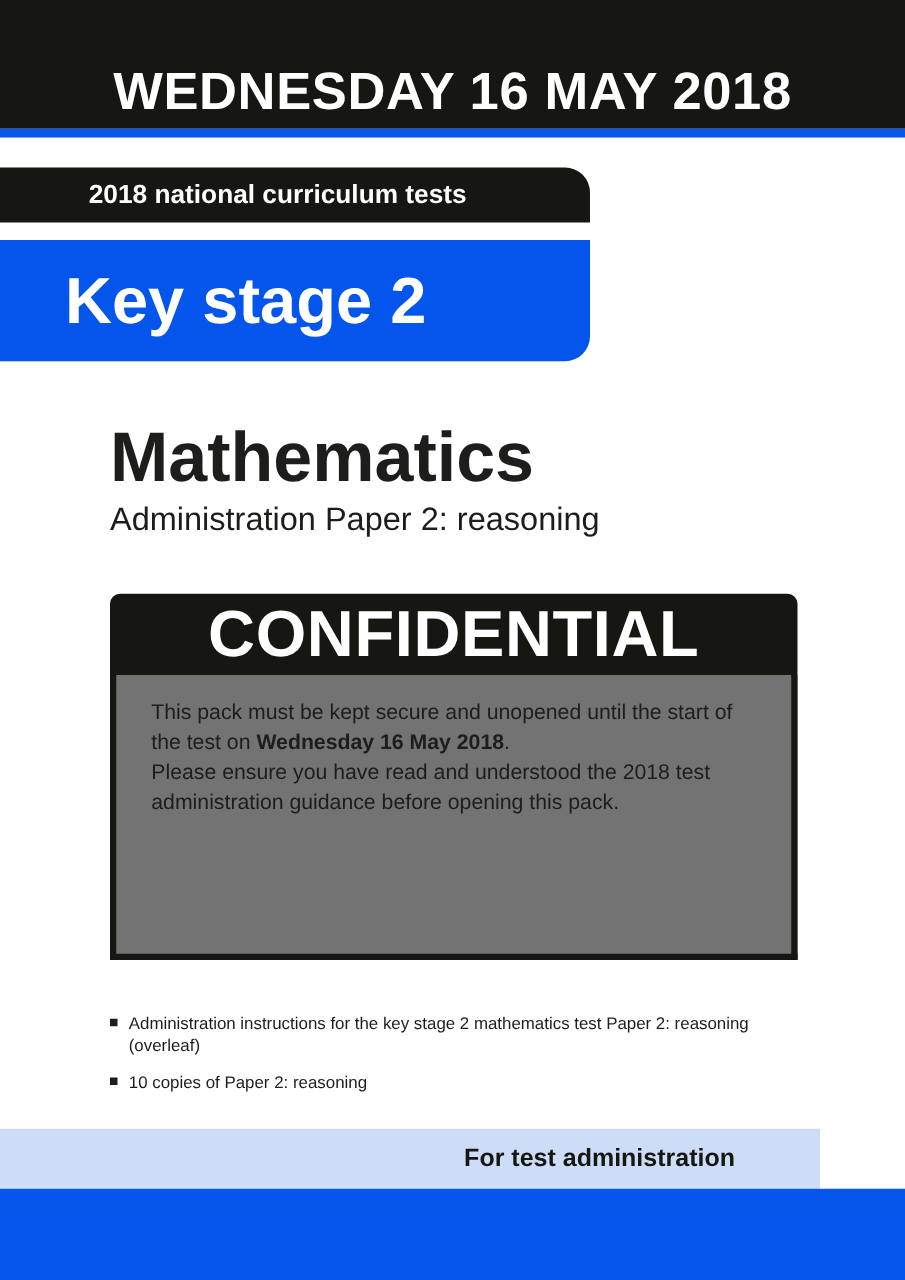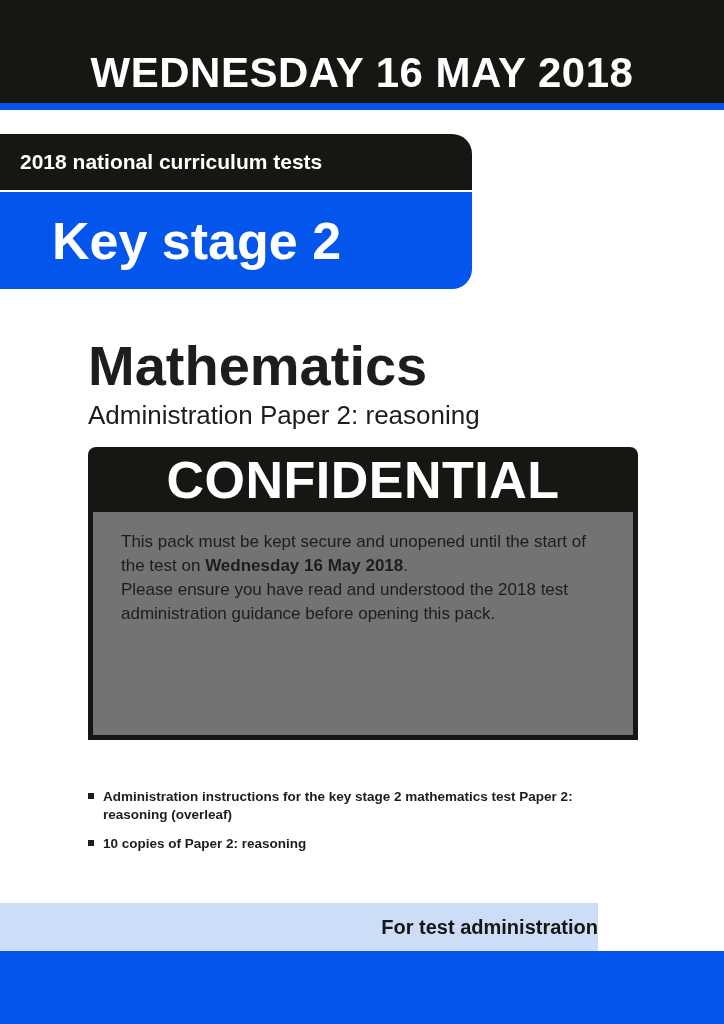--- a/index.html
+++ b/index.html
@@ -26,25 +26,25 @@
     padding-bottom:9px;
   }
   .top-banner .date{
     color:#ffffff;font-size:42px;font-weight:bold;letter-spacing:0.5px;
     line-height:1;
   }
   .blue-stripe{top:103px;left:0;width:724px;height:7px;background:var(--blue);}
 
   
   .nct-tab{
-    top:134px;left:0;width:472px;height:56px;
+    top:134px;left:0;width:472px;height:44px;
     background:var(--black);
     border-radius:0 20px 0 0;
     display:flex;align-items:center;
-    padding-left:20px;
+    padding-left:71px;
   }
   .nct-tab .tab-label{color:#ffffff;font-size:21px;font-weight:bold;}
   .ks-banner{
     top:192px;left:0;width:472px;height:97px;
     background:var(--blue);
     border-radius:0 0 20px 0;
     display:flex;align-items:center;
     padding-left:52px;
   }
   .ks-banner .ks-label{color:#ffffff;font-size:52px;font-weight:bold;line-height:1;}
@@ -53,21 +53,21 @@
   .subject-title{
     top:338px;left:88px;
     font-size:56px;font-weight:bold;color:var(--text);line-height:1;
   }
   .subject-subtitle{
     top:402px;left:88px;
     font-size:26px;color:var(--text);line-height:1;
   }
 
   
-  .conf-box{top:447px;left:88px;width:550px;}
+  .conf-box{top:475px;left:88px;width:550px;}
   .conf-header{
     height:65px;background:var(--black);
     border-radius:8px 8px 0 0;
     display:flex;align-items:center;justify-content:center;
   }
   .conf-header .conf-title{
     color:#ffffff;font-size:52px;font-weight:bold;letter-spacing:0.5px;line-height:1;
   }
   .conf-body{
     height:228px;
@@ -76,38 +76,39 @@
     padding:18px 28px;
     font-size:17px;line-height:24px;color:var(--text);
     overflow:hidden;
   }
   .conf-body p{margin:0;}
   .conf-body .bold{font-weight:bold;}
 
   
   .pack{top:788px;left:88px;width:560px;}
   .pack-heading{font-size:18px;font-weight:bold;color:var(--text);}
-  .pack-list{list-style:none;margin-top:0;font-weight:bold;}
+  .pack-list{list-style:none;margin-top:22px;}
   .pack-list li{
     display:flex;align-items:flex-start;
     margin-bottom:11px;
     font-size:13.5px;line-height:1.35;color:var(--text);
   }
   .bullet-square{
     flex:0 0 auto;
     width:6px;height:6px;background:var(--text);
     margin:5px 9px 0 0;
   }
   .pack-list .item-text{max-width:500px;}
 
   
   .footer-light{
-    top:903px;left:0;width:598px;height:48px;
+    top:903px;left:0;width:656px;height:48px;
     background:var(--light-blue);
     display:flex;align-items:center;justify-content:flex-end;
+    padding-right:68px;
   }
   .footer-light .footer-label{
     font-size:20px;font-weight:bold;color:var(--black);
   }
   .footer-blue{top:951px;left:0;width:724px;height:73px;background:var(--blue);}
 </style>
 </head>
 <body>
 
 <div class="abs top-banner">

